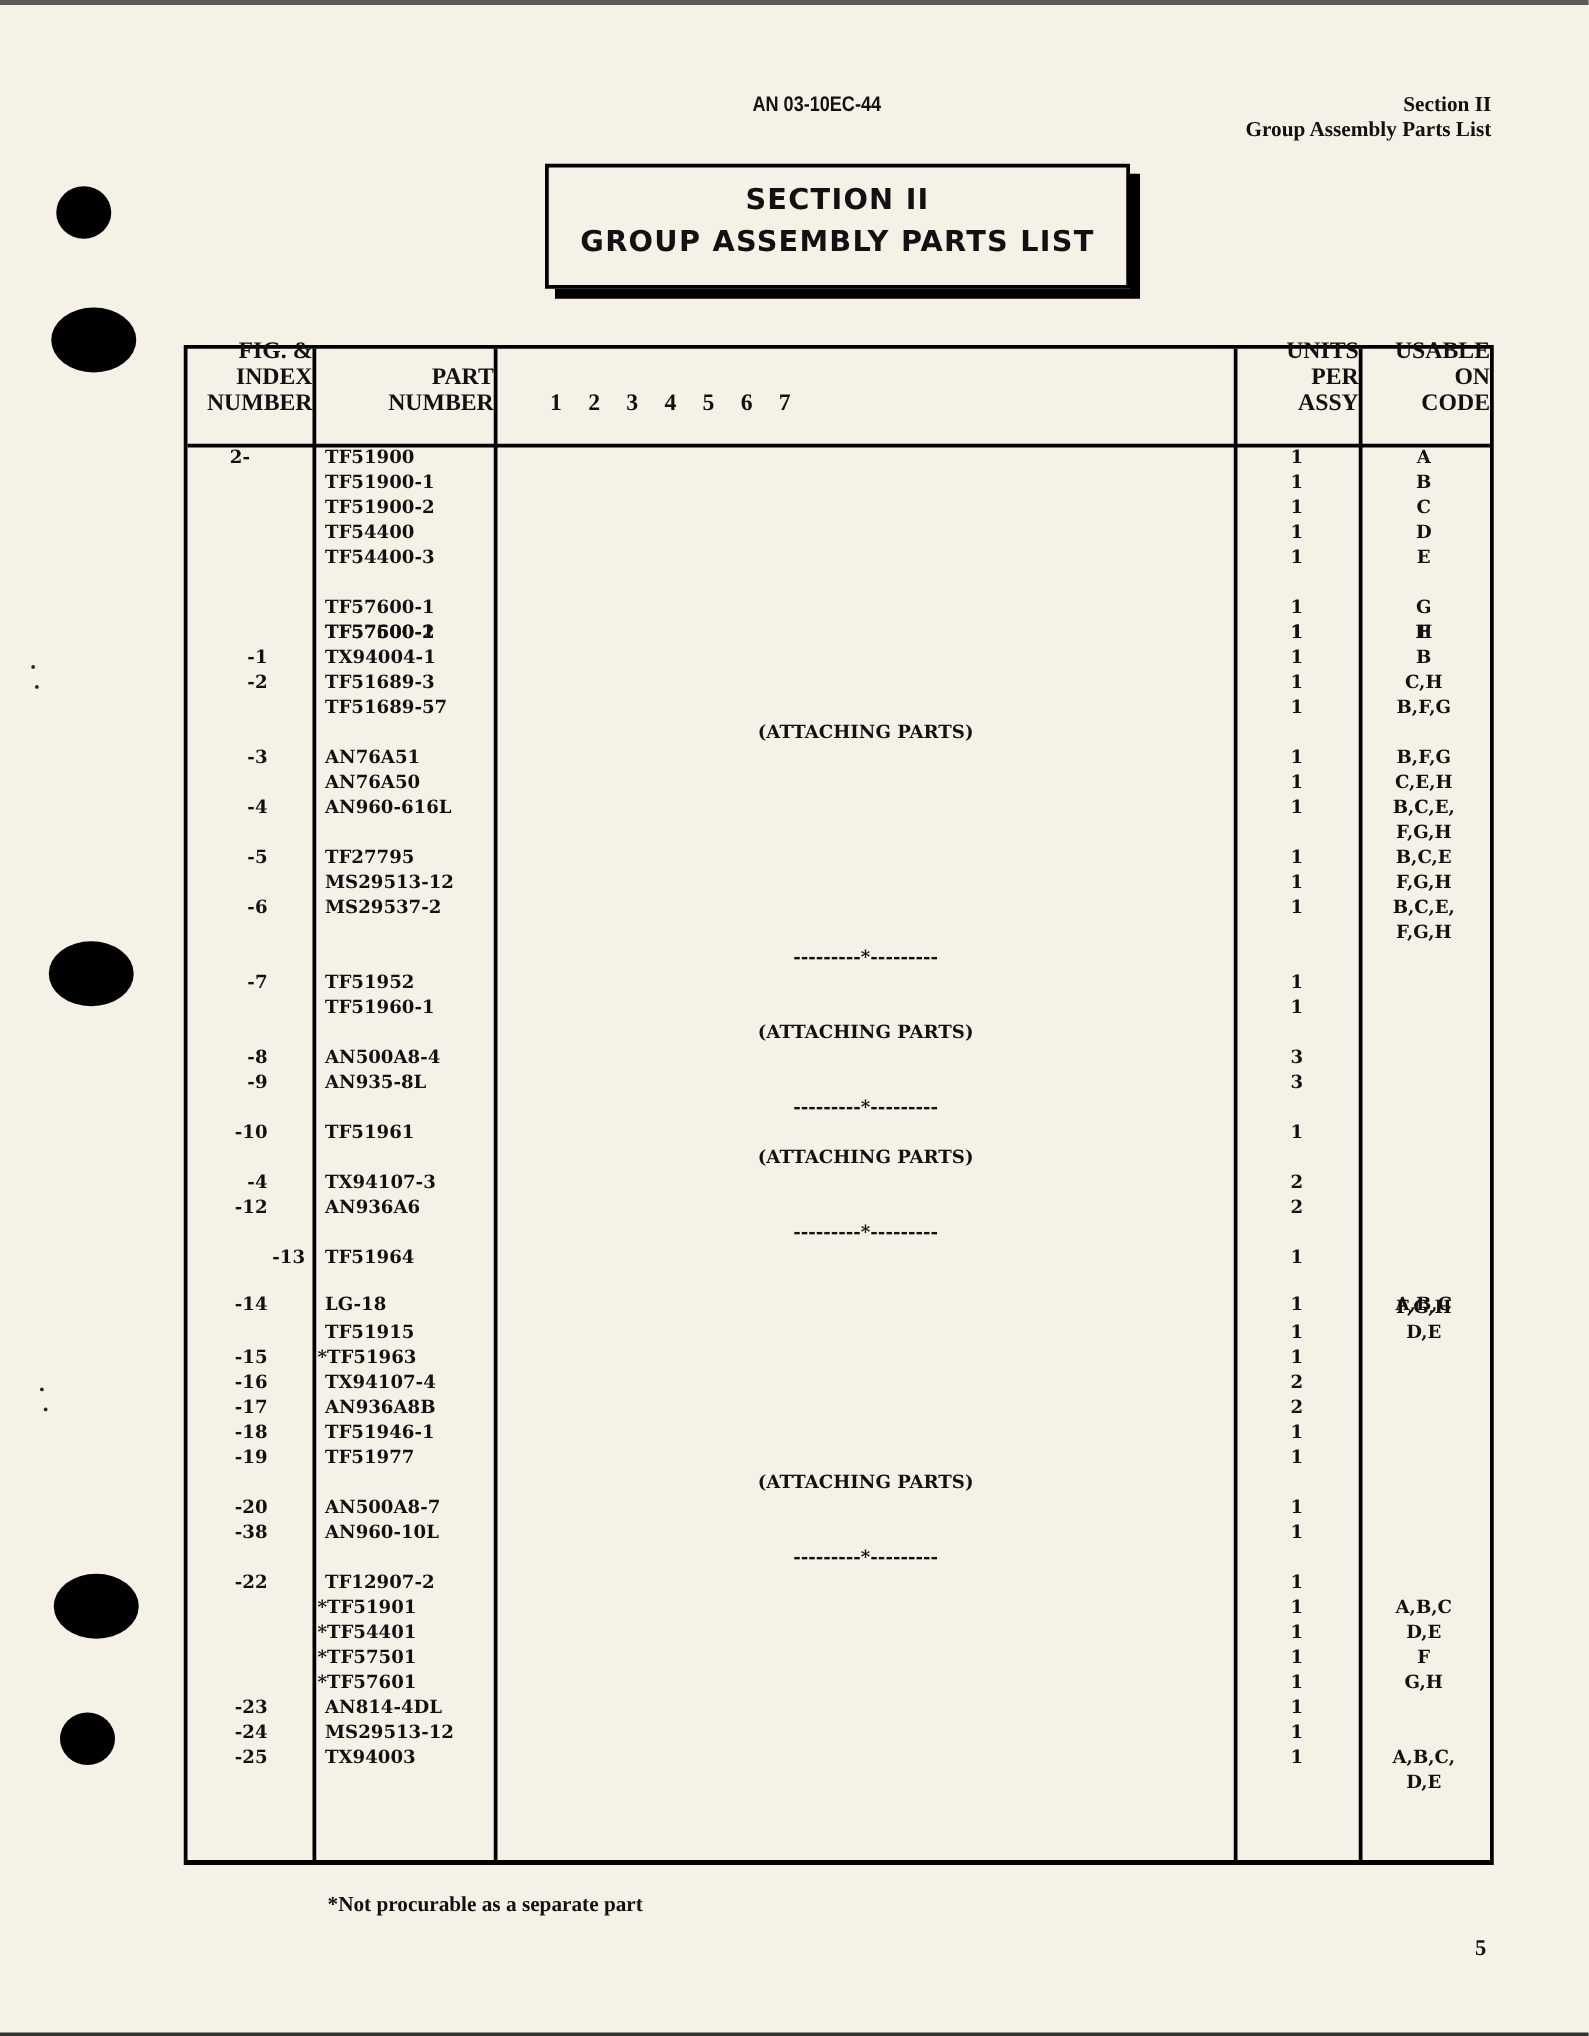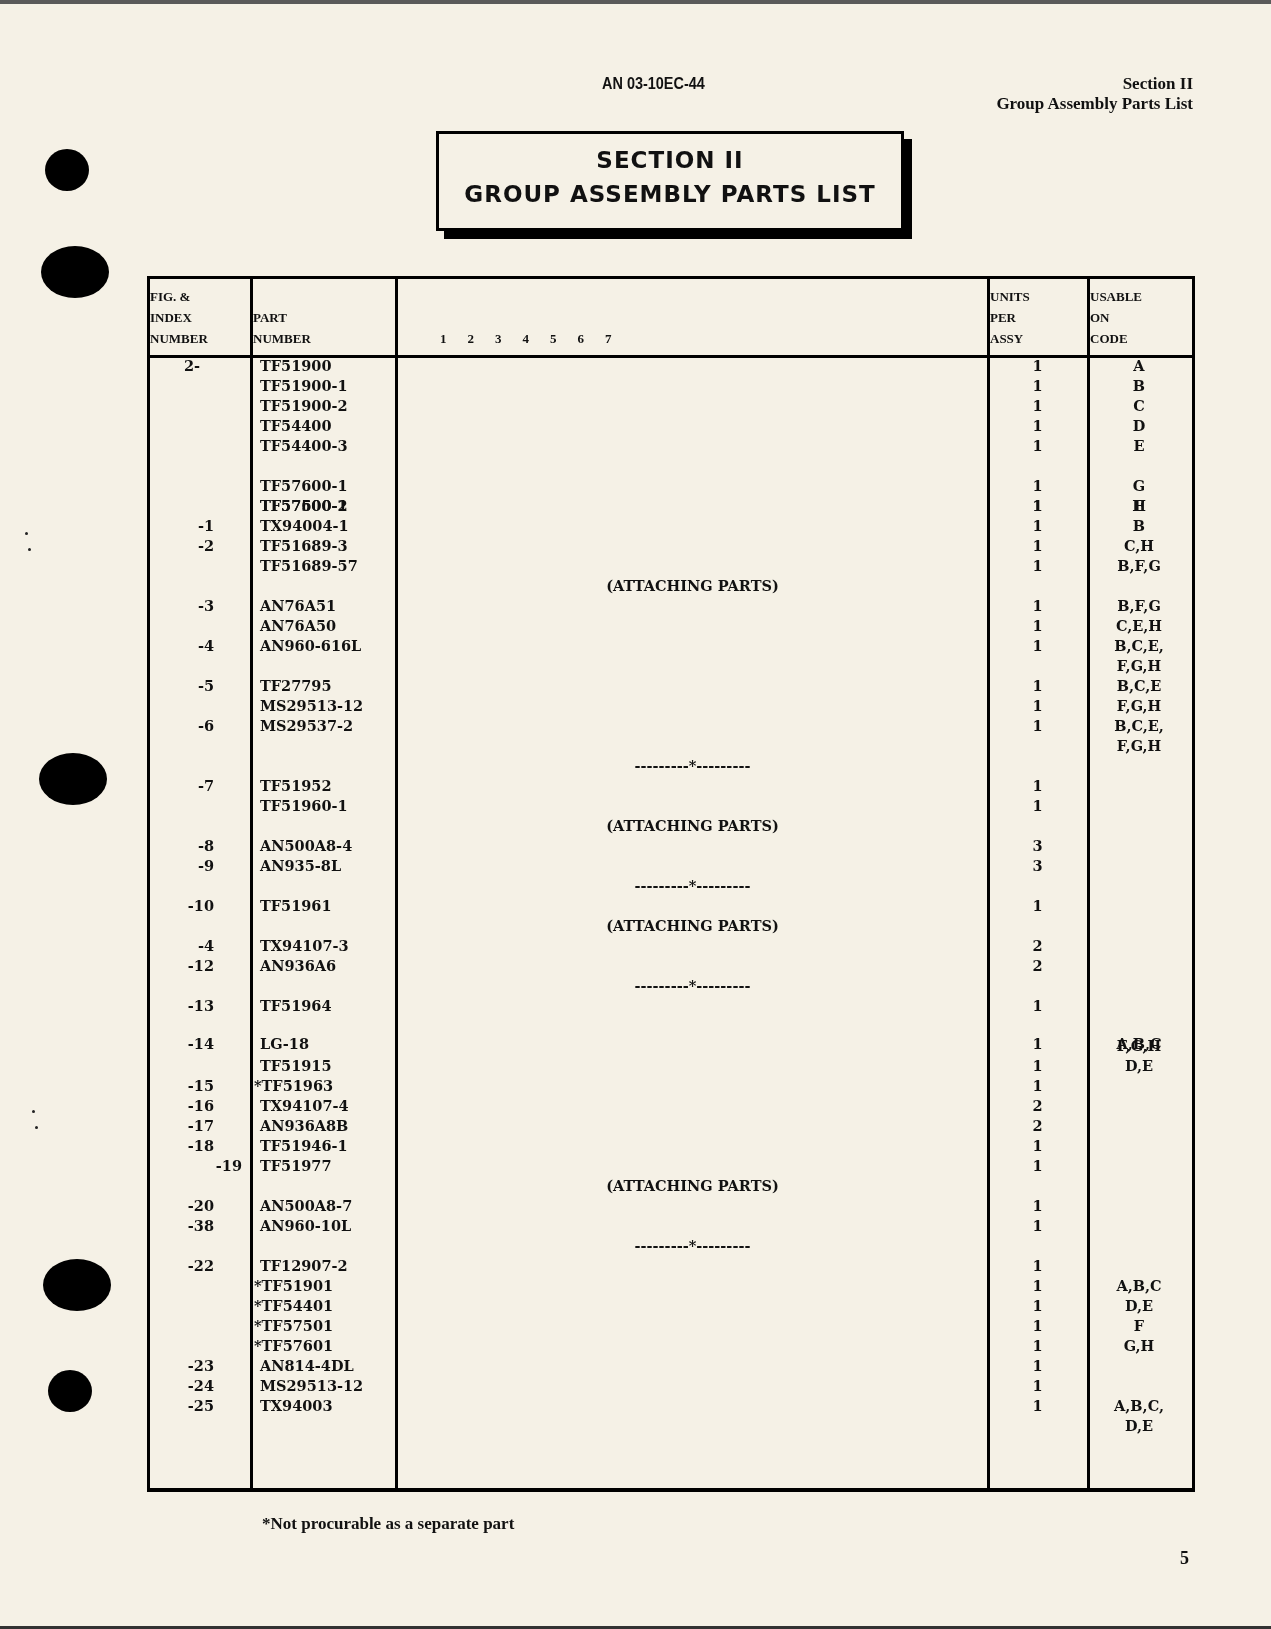--- a/index.html
+++ b/index.html
@@ -28,22 +28,22 @@
   .titlebox .t2 { font-size:23px; margin-top:8px; letter-spacing:1px; }
 
   .table {
     position:absolute; left:147px; top:276px; width:1048px; height:1216px;
     border:3px solid #000; border-bottom-width:4px; box-sizing:border-box;
   }
   .vline { position:absolute; top:0; bottom:0; width:3px; background:#000; }
   .hline { position:absolute; left:0; right:0; height:3px; background:#000; top:76px; }
   .th {
     position:absolute; top:0; height:76px; display:flex; flex-direction:column; justify-content:flex-end;
-    text-align:left; font-family:"Liberation Serif", serif; font-weight:bold; font-size:13px; line-height:21px;
-    padding-bottom:6px; box-sizing:border-box;
+    text-align:right; font-family:"Liberation Serif", serif; font-weight:bold; font-size:19px; line-height:21px;
+    padding-bottom:22px; box-sizing:border-box;
   }
   .th span { display:block; }
   .desc-nums { display:flex; gap:21px; margin-left:42px; }
   .desc-nums span { display:inline; }
 
   .row {
     position:absolute; left:0; width:1042px; height:20px;
     font-family:"DejaVu Serif", serif; font-weight:bold; font-size:14.5px; line-height:20px;
   }
   .c-idx { position:absolute; left:0; width:64px; text-align:right; }
@@ -316,21 +316,21 @@
         <div class="c-idx" style="left: 0px;">-12</div>
         <div class="c-part">AN936A6</div>
         <div class="c-desc"></div>
         <div class="c-units">2</div>
         <div class="c-code"></div>
       </div>
       <div class="row" style="top: 697px;">
         <div class="center-line" style="left: 248px; width: 589px;">---------*---------</div>
       </div>
       <div class="row" style="top: 717px;">
-        <div class="c-idx" style="left: 0px;">-13</div>
+        <div class="c-idx" style="left: 0px; padding-left: 30px;">-13</div>
         <div class="c-part">TF51964</div>
         <div class="c-desc"></div>
         <div class="c-units">1</div>
         <div class="c-code"></div>
       </div>
       <div class="row" style="top: 755px;">
         <div class="c-idx" style="left: 0px;">-14</div>
         <div class="c-part">LG-18</div>
         <div class="c-desc"></div>
         <div class="c-units">1</div>
@@ -372,21 +372,21 @@
         <div class="c-code"></div>
       </div>
       <div class="row" style="top: 857px;">
         <div class="c-idx" style="left: 0px;">-18</div>
         <div class="c-part">TF51946-1</div>
         <div class="c-desc"></div>
         <div class="c-units">1</div>
         <div class="c-code"></div>
       </div>
       <div class="row" style="top: 877px;">
-        <div class="c-idx" style="left: 0px; padding-left: 28px;">-19</div>
+        <div class="c-idx" style="left: 0px;">-19</div>
         <div class="c-part">TF51977</div>
         <div class="c-desc"></div>
         <div class="c-units">1</div>
         <div class="c-code"></div>
       </div>
       <div class="row" style="top: 897px;">
         <div class="center-line" style="left: 248px; width: 589px;">(ATTACHING PARTS)</div>
       </div>
       <div class="row" style="top: 917px;">
         <div class="c-idx" style="left: 0px;">-20</div>

